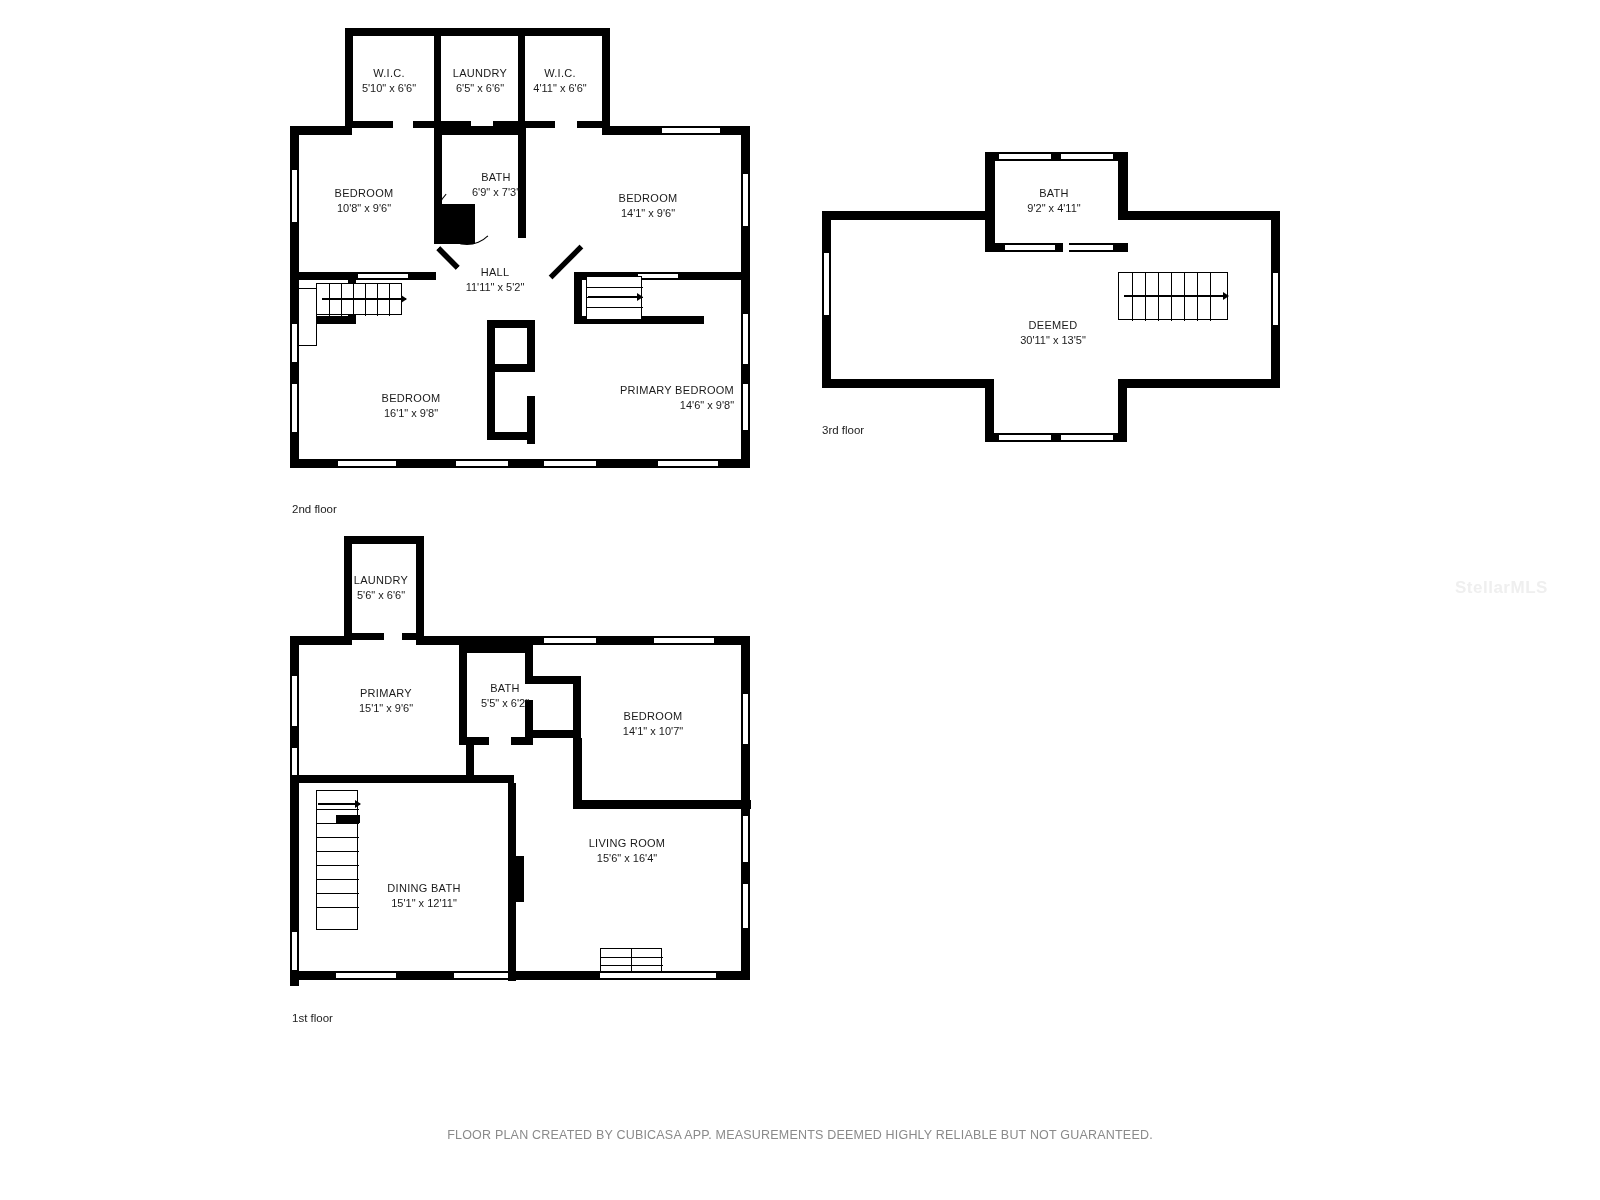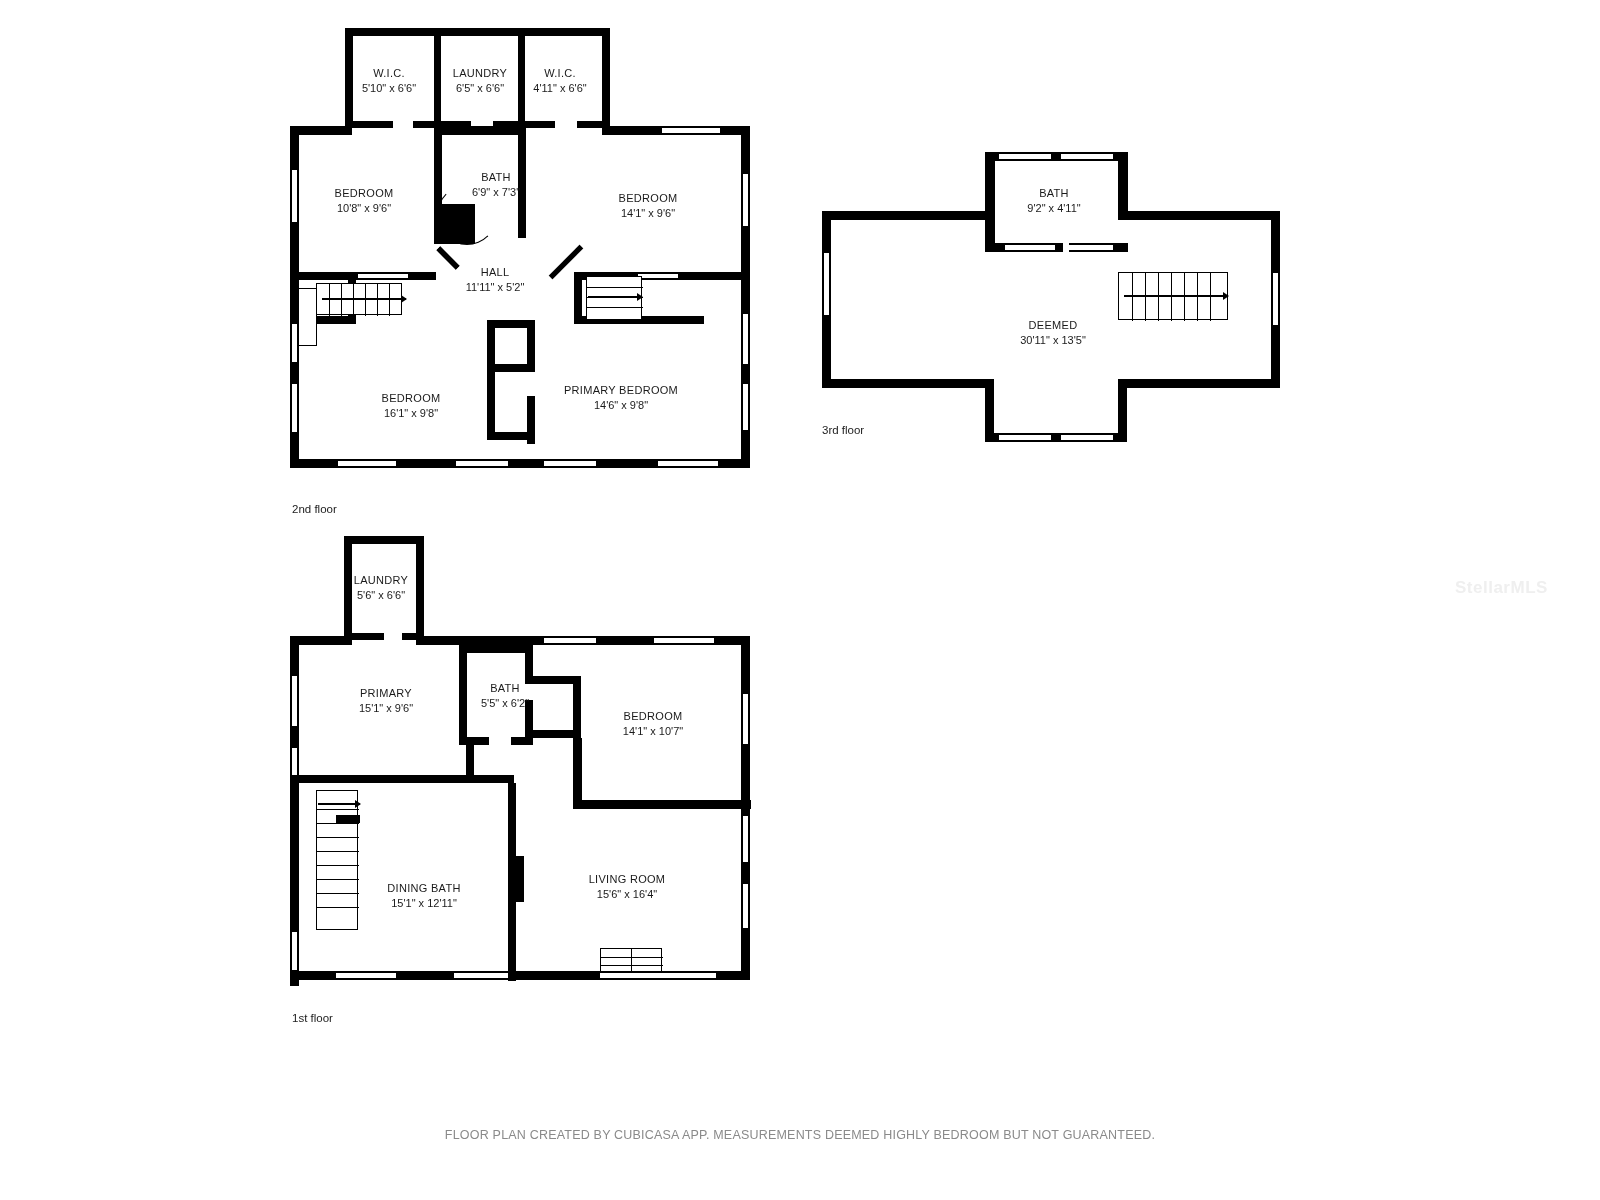--- a/index.html
+++ b/index.html
@@ -251,21 +251,21 @@
     <span class="dm">14'1" x 9'6"</span>
   </div>
   <div class="label" style="left:495px; top:265px;">
     <span class="nm">HALL</span>
     <span class="dm">11'11" x 5'2"</span>
   </div>
   <div class="label" style="left:411px; top:391px;">
     <span class="nm">BEDROOM</span>
     <span class="dm">16'1" x 9'8"</span>
   </div>
-  <div class="label" style="left:621px; top:383px;">
+  <div class="label" style="left:677px; top:383px;text-align:right;">
     <span class="nm">PRIMARY BEDROOM</span>
     <span class="dm">14'6" x 9'8"</span>
   </div>
 
   <div class="floor-caption" style="left:292px; top:503px;">2nd floor</div>
 </div>
 
 <div class="plan" style="left:0px; top:0px; width:1400px; height:470px;">
 
   <div class="w" style="left:985px; top:152px; width:10px; height:100px;"></div>
@@ -423,23 +423,23 @@
     <span class="dm">5'5" x 6'2"</span>
   </div>
   <div class="label" style="left:653px; top:709px;">
     <span class="nm">BEDROOM</span>
     <span class="dm">14'1" x 10'7"</span>
   </div>
   <div class="label" style="left:424px; top:881px;">
     <span class="nm">DINING BATH</span>
     <span class="dm">15'1" x 12'11"</span>
   </div>
-  <div class="label" style="left:627px; top:872px;">
+  <div class="label" style="left:627px; top:836px;">
     <span class="nm">LIVING ROOM</span>
     <span class="dm">15'6" x 16'4"</span>
   </div>
 
   <div class="floor-caption" style="left:292px; top:1012px;">1st floor</div>
 </div>
 
 <div class="watermark" style="left:1455px; top:578px;">StellarMLS</div>
 
-<div class="footer" style="top:1128px;">FLOOR PLAN CREATED BY CUBICASA APP. MEASUREMENTS DEEMED HIGHLY BEDROOM BUT NOT GUARANTEED.</div>
+<div class="footer" style="top:1128px;">FLOOR PLAN CREATED BY CUBICASA APP. MEASUREMENTS DEEMED HIGHLY RELIABLE BUT NOT GUARANTEED.</div>
 
 </body></html>

